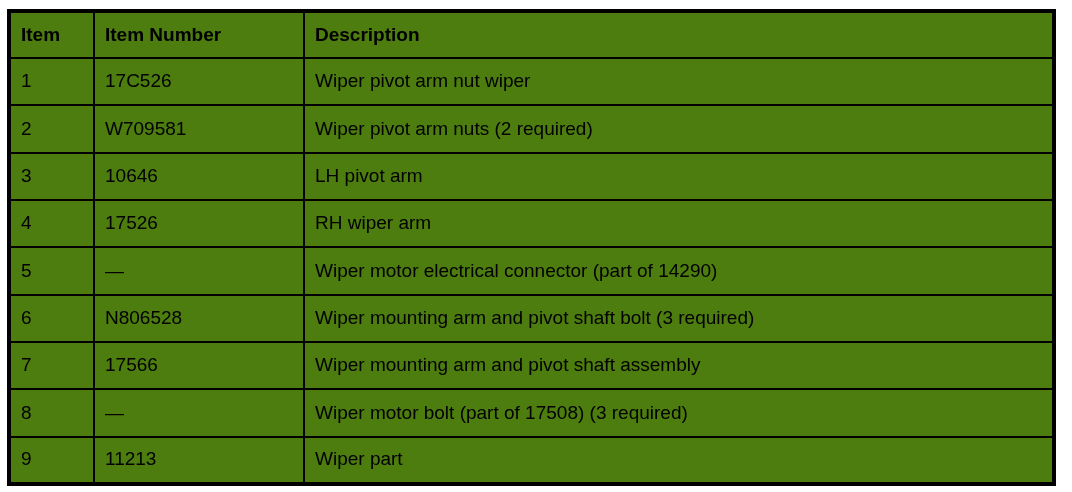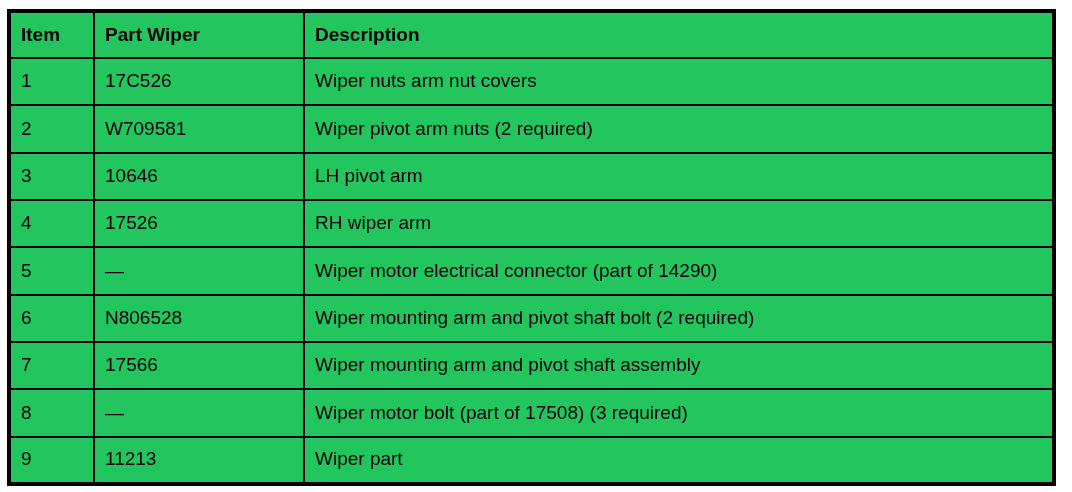--- a/index.html
+++ b/index.html
@@ -17,21 +17,21 @@
   }
   table.parts-table {
     position: absolute;
     left: 7px;
     top: 9px;
     width: 1049px;
     height: 477px;
     border-collapse: collapse;
     table-layout: fixed;
     border: 4px solid #000000;
-    background: #22c55e;
+    background: #4d7c0f;
   }
   .parts-table th,
   .parts-table td {
     border: 2px solid #000000;
     color: #000000;
     font-size: 19px;
     line-height: 1.1;
     text-align: left;
     vertical-align: middle;
     padding: 0 4px 0 10px;
@@ -54,29 +54,29 @@
 <div class="page">
   <table class="parts-table">
     <colgroup>
       <col class="col-item">
       <col class="col-part">
       <col class="col-desc">
     </colgroup>
     <thead>
       <tr>
         <th>Item</th>
-        <th>Part Wiper</th>
+        <th>Item Number</th>
         <th>Description</th>
       </tr>
     </thead>
     <tbody>
       <tr>
         <td>1</td>
         <td>17C526</td>
-        <td>Wiper nuts arm nut covers</td>
+        <td>Wiper pivot arm nut wiper</td>
       </tr>
       <tr>
         <td>2</td>
         <td>W709581</td>
         <td>Wiper pivot arm nuts (2 required)</td>
       </tr>
       <tr>
         <td>3</td>
         <td>10646</td>
         <td>LH pivot arm</td>
@@ -87,21 +87,21 @@
         <td>RH wiper arm</td>
       </tr>
       <tr>
         <td>5</td>
         <td>—</td>
         <td>Wiper motor electrical connector (part of 14290)</td>
       </tr>
       <tr>
         <td>6</td>
         <td>N806528</td>
-        <td>Wiper mounting arm and pivot shaft bolt (2 required)</td>
+        <td>Wiper mounting arm and pivot shaft bolt (3 required)</td>
       </tr>
       <tr>
         <td>7</td>
         <td>17566</td>
         <td>Wiper mounting arm and pivot shaft assembly</td>
       </tr>
       <tr>
         <td>8</td>
         <td>—</td>
         <td>Wiper motor bolt (part of 17508) (3 required)</td>

